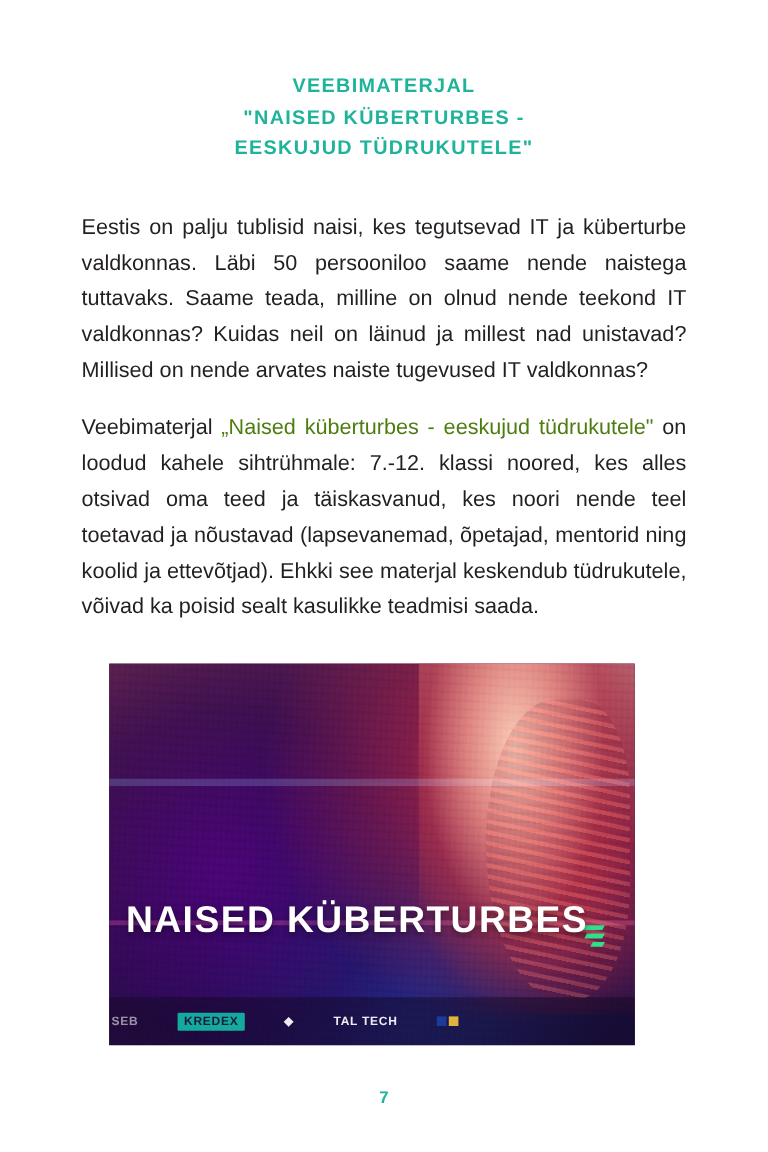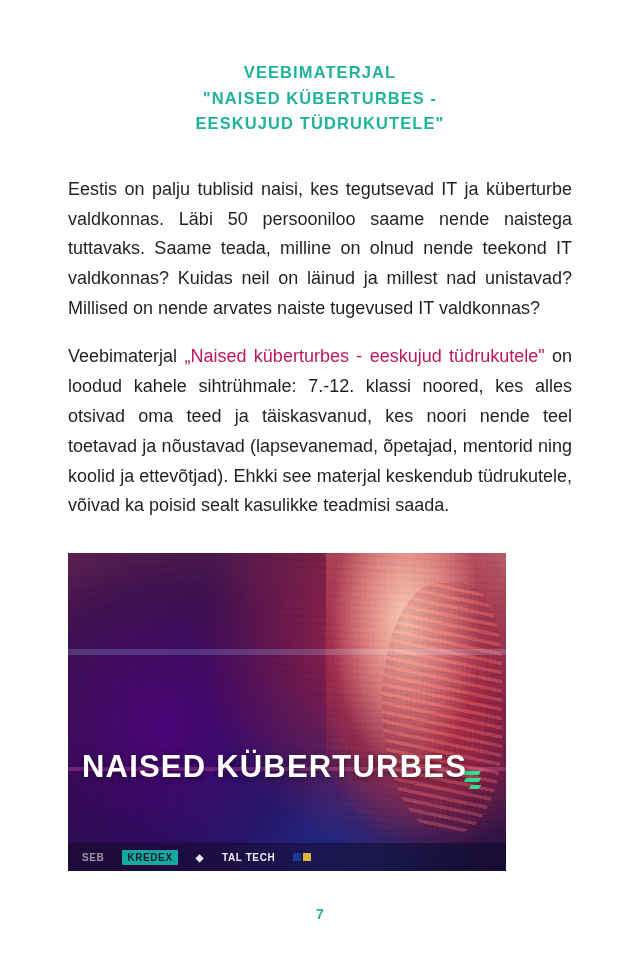--- a/index.html
+++ b/index.html
@@ -46,31 +46,32 @@
     line-height: 1.66;
     text-align: justify;
   }
   .body-block p {
     margin: 0 0 18px 0;
   }
   .body-block p:last-child {
     margin-bottom: 0;
   }
   .link-text {
-    color: #be185d;
+    color: #4d7c0f;
     text-decoration: none;
   }
   
   .figure {
     position: relative;
     margin-top: 32px;
     width: 438px;
     height: 318px;
     overflow: hidden;
     background: #2a1030;
+    margin-left: 23px;
   }
   .fig-bg {
     position: absolute;
     inset: 0;
     background:
       radial-gradient(circle at 78% 28%, rgba(255,120,120,0.85) 0%, rgba(190,40,70,0.55) 22%, rgba(60,20,60,0) 52%),
       radial-gradient(circle at 22% 55%, rgba(80,0,130,0.8) 0%, rgba(40,0,90,0.5) 35%, rgba(20,0,50,0) 65%),
       radial-gradient(circle at 55% 90%, rgba(30,60,160,0.75) 0%, rgba(25,20,90,0.3) 45%, rgba(10,5,40,0) 70%),
       linear-gradient(155deg, #6a2a4a 0%, #4b1b46 25%, #3a1448 50%, #2a1b5a 72%, #1b1040 100%);
   }
@@ -158,26 +159,26 @@
     font-size: 20px;
     letter-spacing: 2.4px;
     text-shadow: 0 2px 6px rgba(0,0,0,0.45);
     white-space: nowrap;
   }
   .fig-logos {
     position: absolute;
     left: 0;
     bottom: 0;
     width: 100%;
-    height: 28px;
+    height: 40px;
     background: rgba(18,6,28,0.45);
     display: flex;
     align-items: center;
-    gap: 18px;
-    padding: 0 14px;
+    gap: 33px;
+    padding: 0 2px;
     box-sizing: border-box;
   }
   .logo {
     color: #ffffff;
     font-size: 10px;
     font-weight: bold;
     letter-spacing: 0.6px;
     opacity: 0.92;
     white-space: nowrap;
   }

